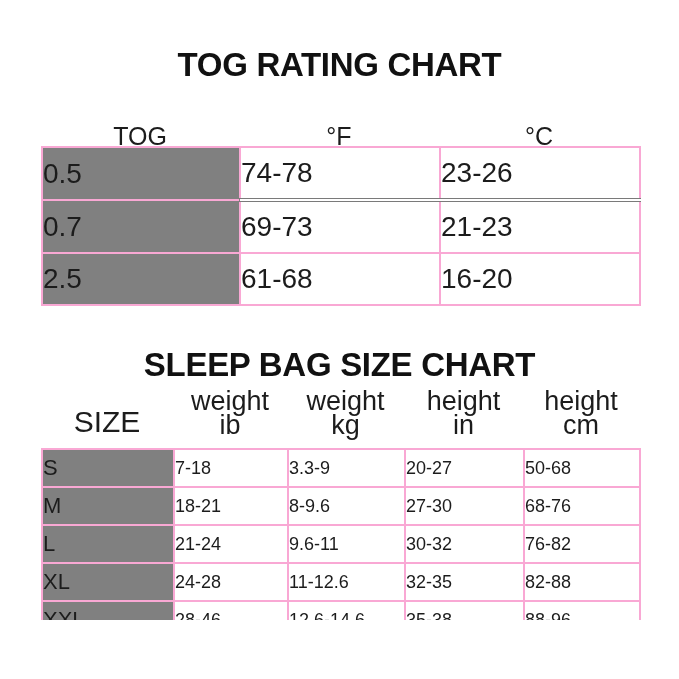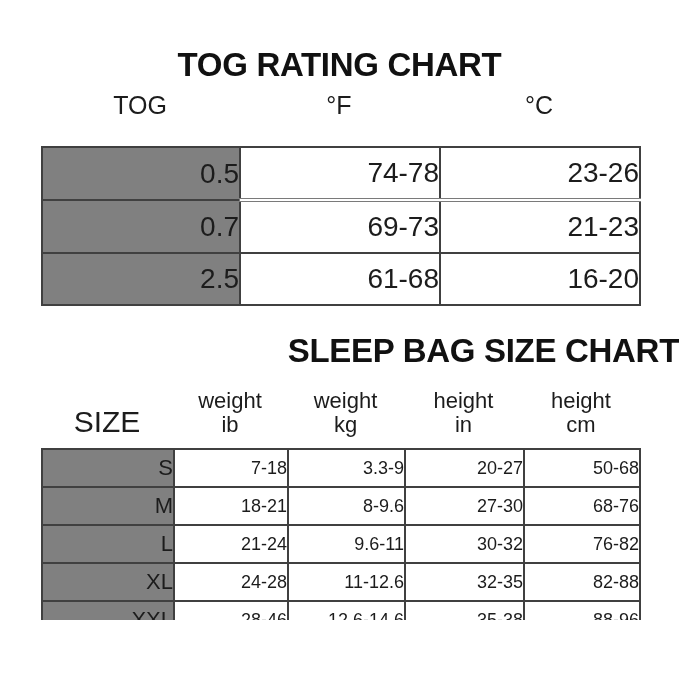--- a/index.html
+++ b/index.html
@@ -24,48 +24,48 @@
     width: 679px;
     margin: 0;
     text-align: center;
     font-size: 33px;
     font-weight: bold;
     letter-spacing: -0.3px;
     color: #111111;
     line-height: 1;
   }
   #title1 { top: 48px; }
-  #title2 { top: 334px; text-align: right; }
+  #title2 { top: 348px; }
 
   
   .hrow {
     position: absolute;
     left: 41px;
     width: 598px;
     display: flex;
   }
-  .hrow1 { top: 92px; }
+  .hrow1 { top: 123px; }
   .hrow1 .hcell {
     text-align: center;
     font-size: 25px;
     line-height: 27px;
     color: #1c1c1c;
   }
   .t1w0 { width: 198px; }
   .t1w1 { width: 200px; }
   .t1w2 { width: 200px; }
 
   .hrow2 {
     top: 389px;
     height: 48px;
     align-items: flex-end;
   }
   .hcell2 {
     text-align: center;
-    font-size: 22px;
+    font-size: 27px;
     line-height: 24px;
     color: #1c1c1c;
   }
   .hcell2.size-head {
     font-size: 30px;
     padding-bottom: 3px;
   }
   .t2w0 { width: 132px; }
   .t2w1 { width: 114px; }
   .t2w2 { width: 117px; }
@@ -73,22 +73,22 @@
   .t2w4 { width: 116px; }
 
   
   table {
     position: absolute;
     left: 41px;
     border-collapse: collapse;
     table-layout: fixed;
   }
   td {
-    border: 2px solid #404040;
-    text-align: right;
+    border: 2px solid #f9a8d4;
+    text-align: left;
     vertical-align: middle;
     color: #1c1c1c;
     padding: 0;
   }
   .rowhead { background: #808080; }
 
   #table1 { top: 146px; width: 598px; }
   #table1 td { height: 50px; font-size: 28px; }
   
   #table1 tr.r0 td.val { border-bottom: 4px double #7a7a7a; }

